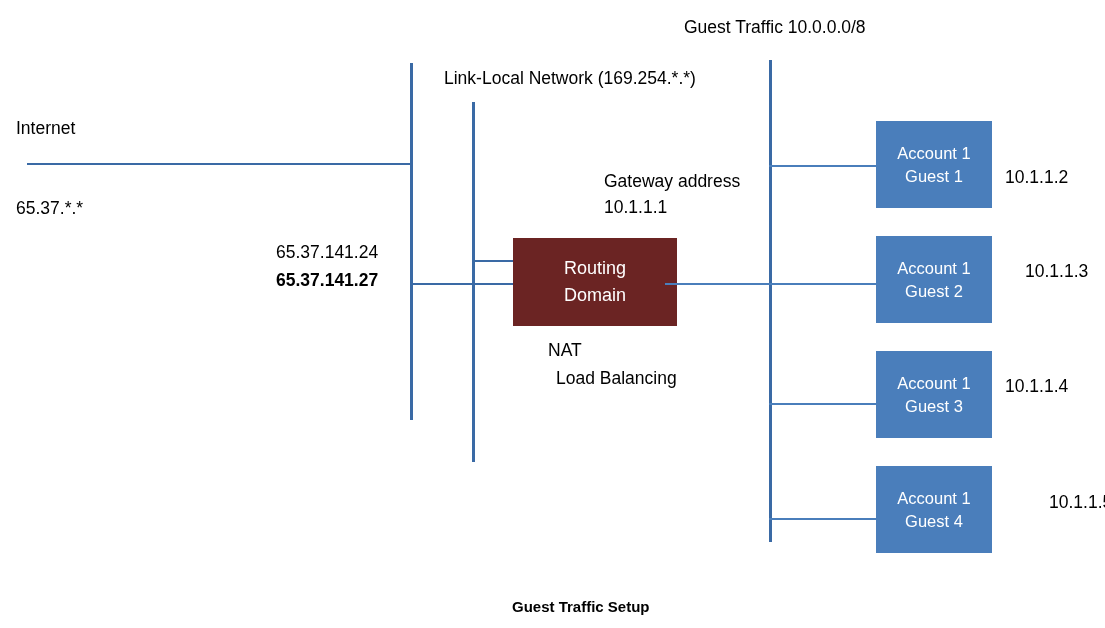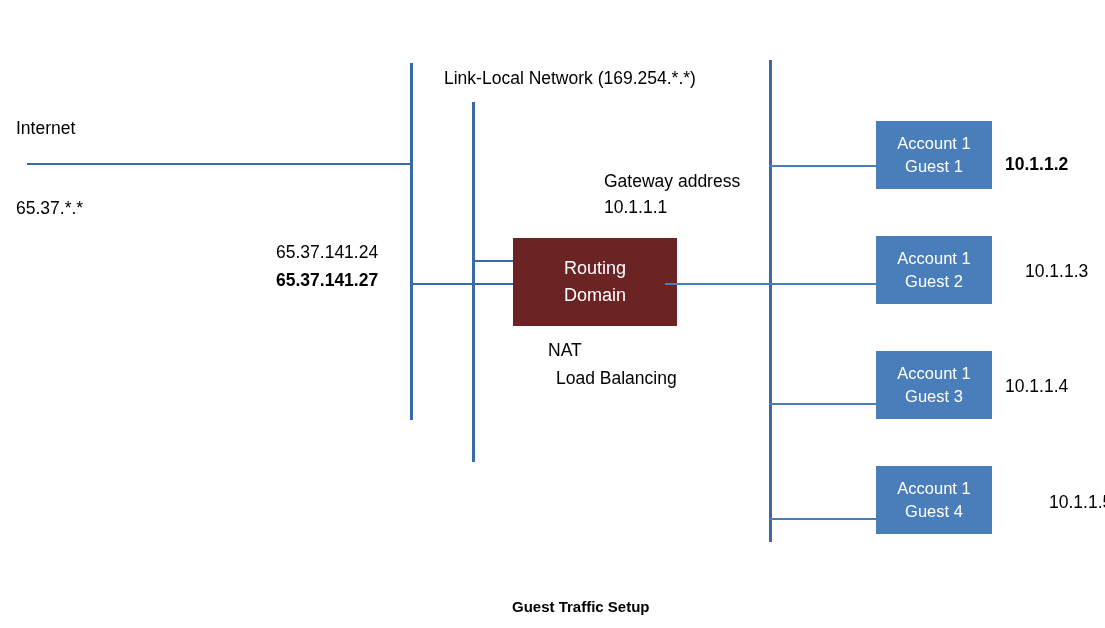--- a/index.html
+++ b/index.html
@@ -46,21 +46,21 @@
     justify-content: center;
     color: #ffffff;
     font-size: 16.5px;
     line-height: 23px;
     text-align: center;
     font-family: "Liberation Sans", "DejaVu Sans", sans-serif;
   }
   .node.guest {
     background: #4A7EBB;
     width: 116px;
-    height: 68px;
+    height: 87px;
   }
   .node.router {
     background: #6B2423;
     left: 513px;
     top: 238px;
     width: 164px;
     height: 88px;
     font-size: 18px;
     line-height: 27px;
   }
@@ -81,20 +81,21 @@
     white-space: pre;
     font-family: "Liberation Sans", "DejaVu Sans", sans-serif;
   }
 </style>
 </head>
 <body>
 
 <div id="canvas">
 
 
+  <div class="lbl" style="left:684px; top:17px;">Guest Traffic 10.0.0.0/8</div>
 
   <div class="lbl" style="left:444px; top:68px;">Link-Local Network (169.254.*.*)</div>
 
   <div class="line-v" style="left:410px; top:63px; height:357px;"></div>
 
   <div class="line-v" style="left:472px; top:102px; height:360px;"></div>
 
   <div class="line-v" style="left:769px; top:60px; height:482px;"></div>
 
   <div class="lbl" style="left:16px; top:118px;">Internet</div>
@@ -145,21 +146,21 @@
   <div class="node guest" style="left:876px; top:351px;">
     <span>Account 1</span>
     <span>Guest 3</span>
   </div>
 
   <div class="node guest" style="left:876px; top:466px;">
     <span>Account 1</span>
     <span>Guest 4</span>
   </div>
 
-  <div class="iplabel" style="left:1005px; top:154px;font-weight:bold;">10.1.1.2</div>
+  <div class="iplabel" style="left:1005px; top:167px;">10.1.1.2</div>
 
   <div class="iplabel" style="left:1005px; top:261px;margin-left:20px;">10.1.1.3</div>
 
   <div class="iplabel" style="left:1005px; top:376px;">10.1.1.4</div>
 
   <div class="iplabel" style="left:1005px; top:492px;margin-left:44px;">10.1.1.5</div>
 
   <div class="caption">Guest Traffic Setup</div>
 
 </div>

